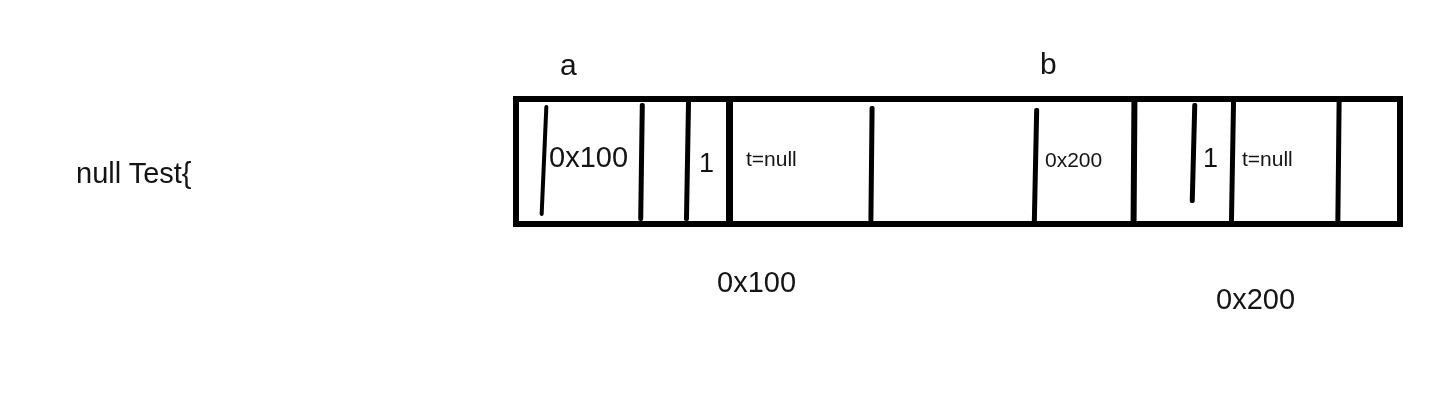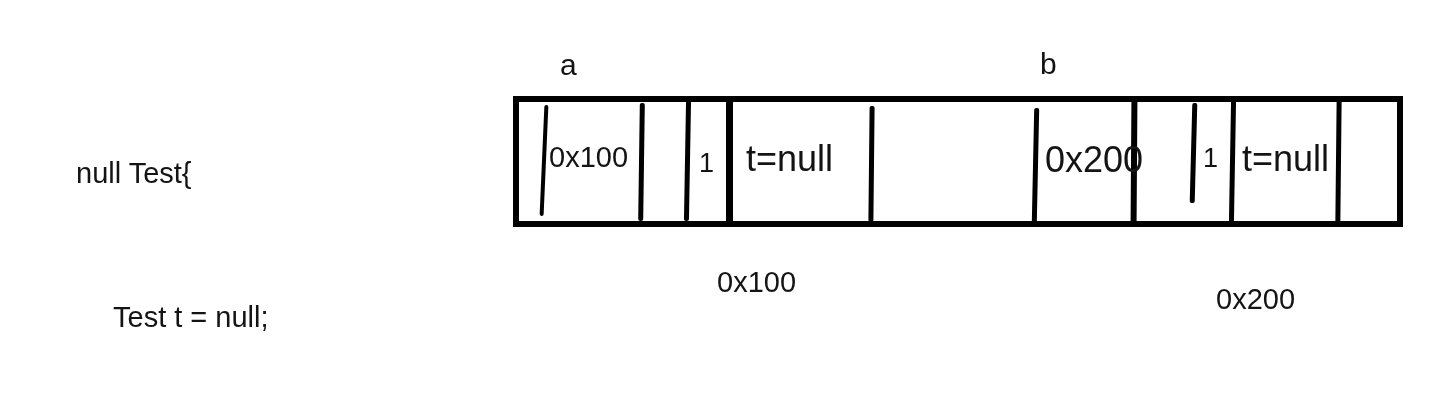--- a/index.html
+++ b/index.html
@@ -43,21 +43,21 @@
   .d3  { left: 685px;  top: 100px; width: 5px; height: 121px; transform: rotate(1deg); }
   .d4  { left: 726px;  top: 97px;  width: 7px; height: 129px; }
   .d5  { left: 869px;  top: 106px; width: 5px; height: 116px; transform: rotate(0.6deg); }
   .d6  { left: 1033px; top: 108px; width: 5px; height: 116px; transform: rotate(1.2deg); }
   .d7  { left: 1131px; top: 97px;  width: 6px; height: 129px; transform: rotate(0.4deg); }
   .d8  { left: 1191px; top: 103px; width: 5px; height: 100px; transform: rotate(1.5deg); }
   .d9  { left: 1230px; top: 99px;  width: 5px; height: 124px; transform: rotate(1deg); }
   .d10 { left: 1336px; top: 98px;  width: 5px; height: 125px; transform: rotate(0.6deg); }
 
   
-  .cell-text { position: absolute; font-size: 36px; line-height: 34px; white-space: nowrap; }
+  .cell-text { position: absolute; font-size: 21px; line-height: 34px; white-space: nowrap; }
   .t-ref-a   { left: 549px;  top: 140px; font-size: 29px; }
   .t-cnt-a   { left: 699px;  top: 146px; font-size: 27px; }
   .t-field-a { left: 746px;  top: 142px; }
   .t-ref-b   { left: 1045px; top: 143px; }
   .t-cnt-b   { left: 1203px; top: 141px; font-size: 27px; }
   .t-field-b { left: 1242px; top: 142px; }
 
   
   .mem-label { position: absolute; font-size: 30px; line-height: 36px; }
   .var-a { left: 560px;  top: 47px; }
@@ -68,21 +68,20 @@
   .addr-a { left: 717px;  top: 264px; }
   .addr-b { left: 1216px; top: 281px; }
 </style>
 </head>
 <body>
 
 <div class="canvas">
 
   <div class="code">
     <div class="code-line">null Test{</div>
-    <div class="code-line indent">Test t = null;</div>
     
     
     
     
     
   </div>
 
   <div class="mem-label var-a">a</div>
   <div class="mem-label var-b">b</div>
 

